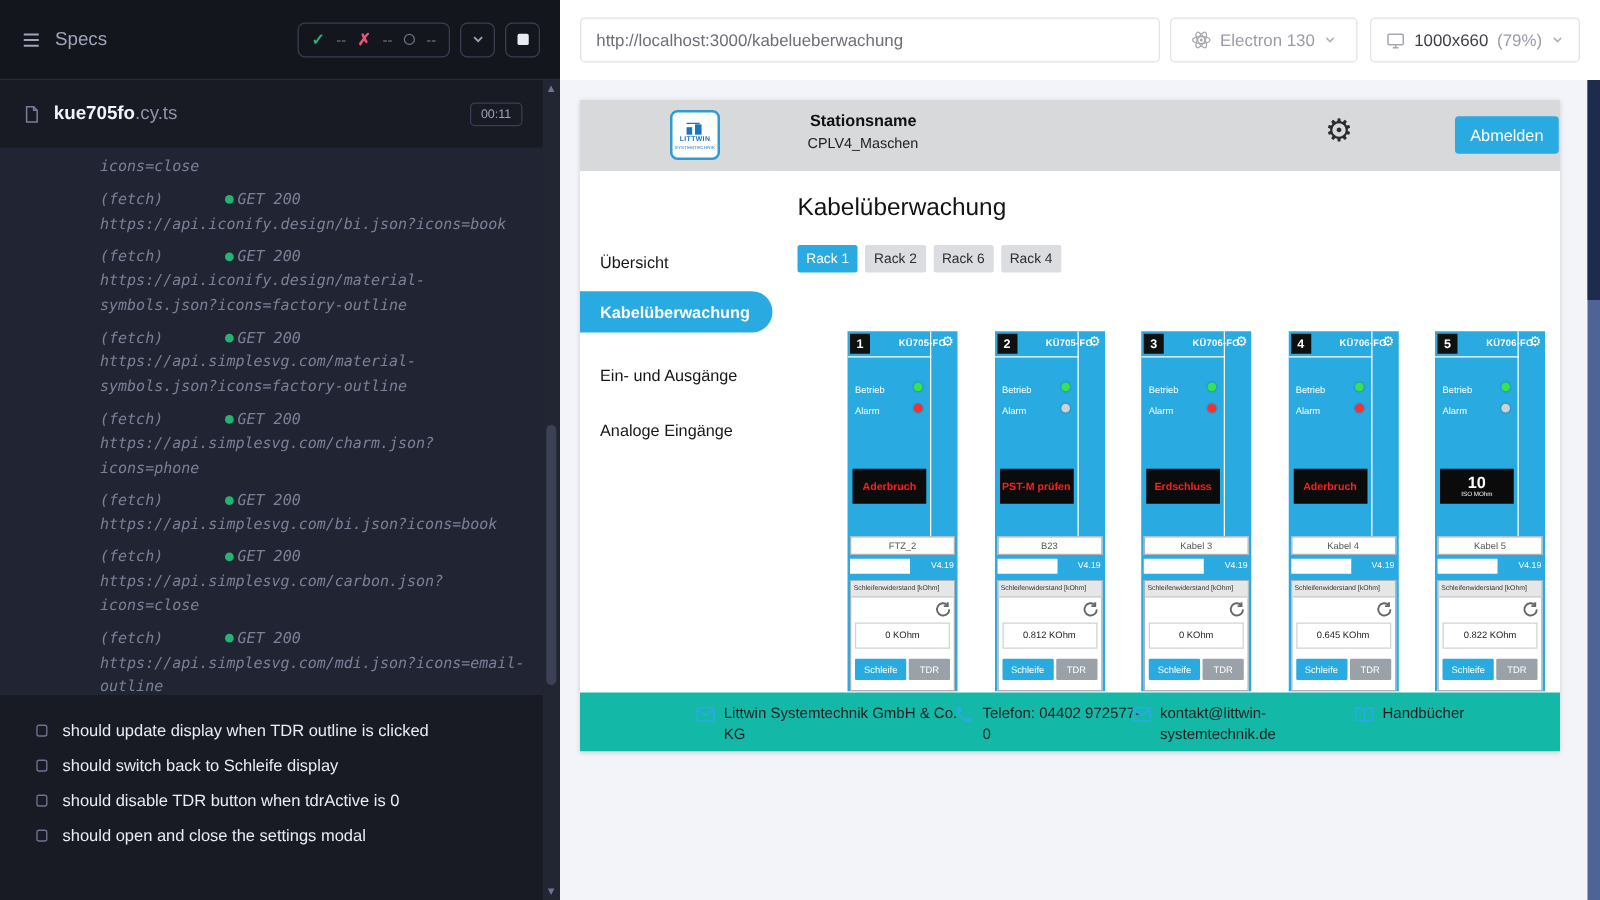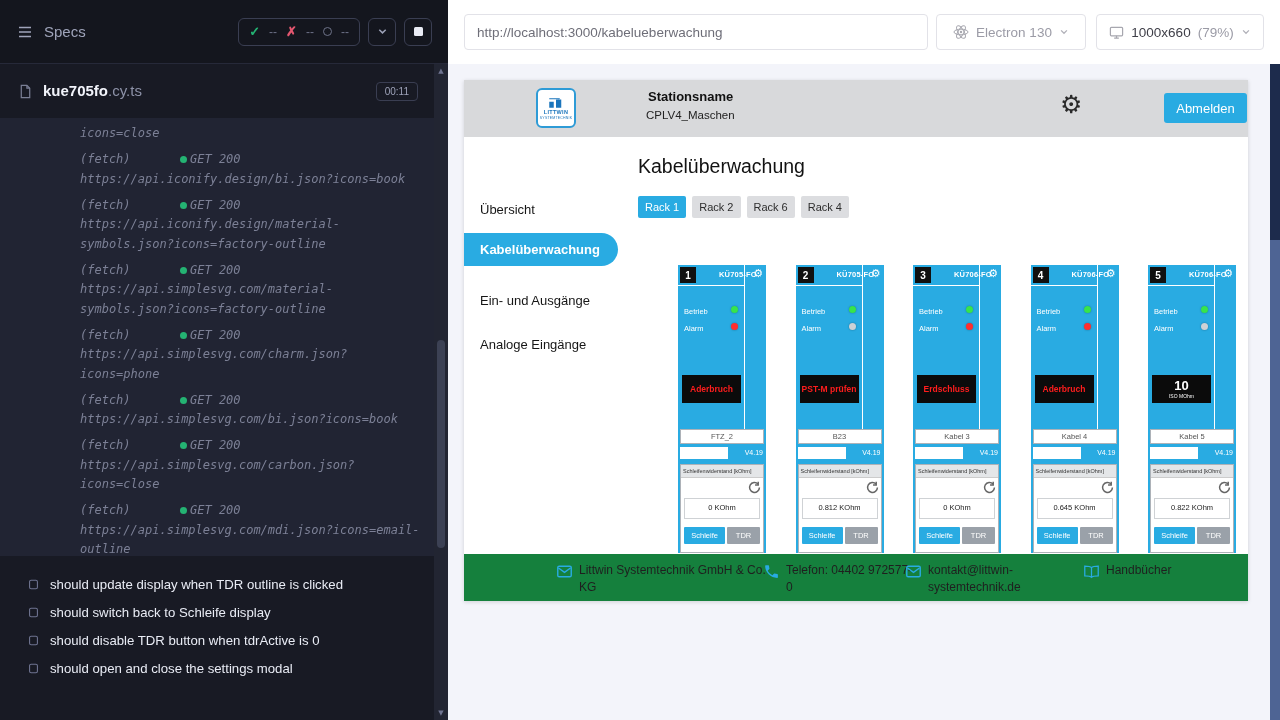--- a/index.html
+++ b/index.html
@@ -109,21 +109,21 @@
   .card-version{position:absolute;right:3px;top:184px;font-size:7px;color:#fff;}
   .meter{position:absolute;left:2px;right:2px;top:199px;bottom:0;background:#fff;border:1px solid #adb2b8;}
   .meter-head{height:13px;background:#e4e6e8;border-bottom:1px solid #ccc;font-size:5.5px;color:#333;line-height:13px;padding:0 2px;white-space:nowrap;overflow:hidden;}
   .meter-refresh{position:absolute;right:2px;top:16px;color:#666;cursor:pointer;}
   .meter-value{margin:20px 3px 0;border:1px solid #cfd2d5;height:21px;line-height:18px;text-align:center;font-size:7.5px;color:#222;}
   .meter-btns{position:absolute;left:3px;right:3px;bottom:8px;height:17px;display:flex;gap:2px;}
   .btn-loop{flex:1.25;background:var(--accent);color:#fff;font-size:7.5px;display:flex;align-items:center;justify-content:center;border-radius:1px;cursor:pointer;}
   .btn-tdr{flex:1;background:#9aa1a9;color:#fff;font-size:7.5px;display:flex;align-items:center;justify-content:center;border-radius:1px;cursor:pointer;}
 
   
-  .app-footer{position:absolute;left:0;right:0;bottom:0;height:47px;background:#15803d;}
+  .app-footer{position:absolute;left:0;right:0;bottom:0;height:47px;background:#14b8a6;}
   .foot-item{position:absolute;top:8px;display:flex;align-items:flex-start;gap:6px;}
   .foot-icon{width:17px;height:17px;color:var(--accent);flex:none;margin-top:1px;}
   .foot-text{font-size:12px;color:#1f1f1f;line-height:1.45;}
   .foot-item:nth-child(1){left:92px;} .foot-item:nth-child(1) .foot-text{width:205px;}
   .foot-item:nth-child(2){left:299px;} .foot-item:nth-child(2) .foot-text{width:130px;}
   .foot-item:nth-child(3){left:441px;} .foot-item:nth-child(3) .foot-text{width:104px;}
   .foot-item:nth-child(4){left:619px;} .foot-item:nth-child(4) .foot-text{white-space:nowrap;}
 
   
   .window-scrollbar{position:absolute;right:0;top:64px;width:10px;bottom:0;background:#4e6494;}

